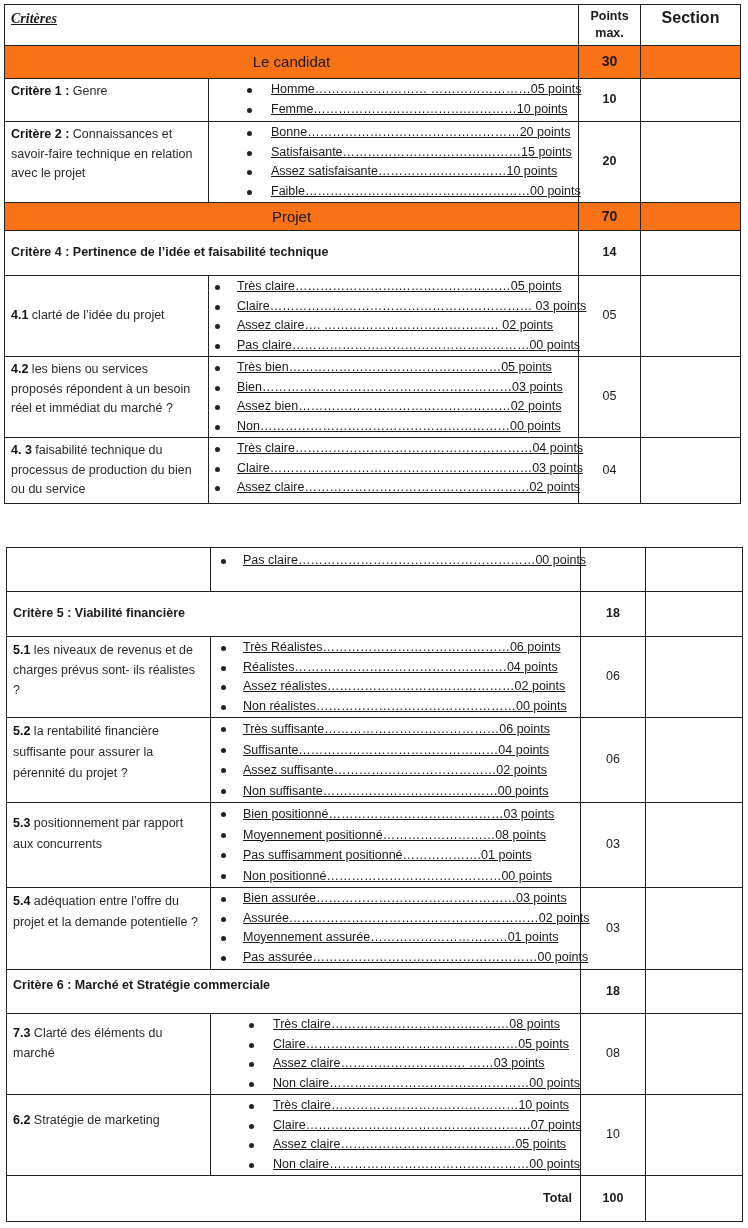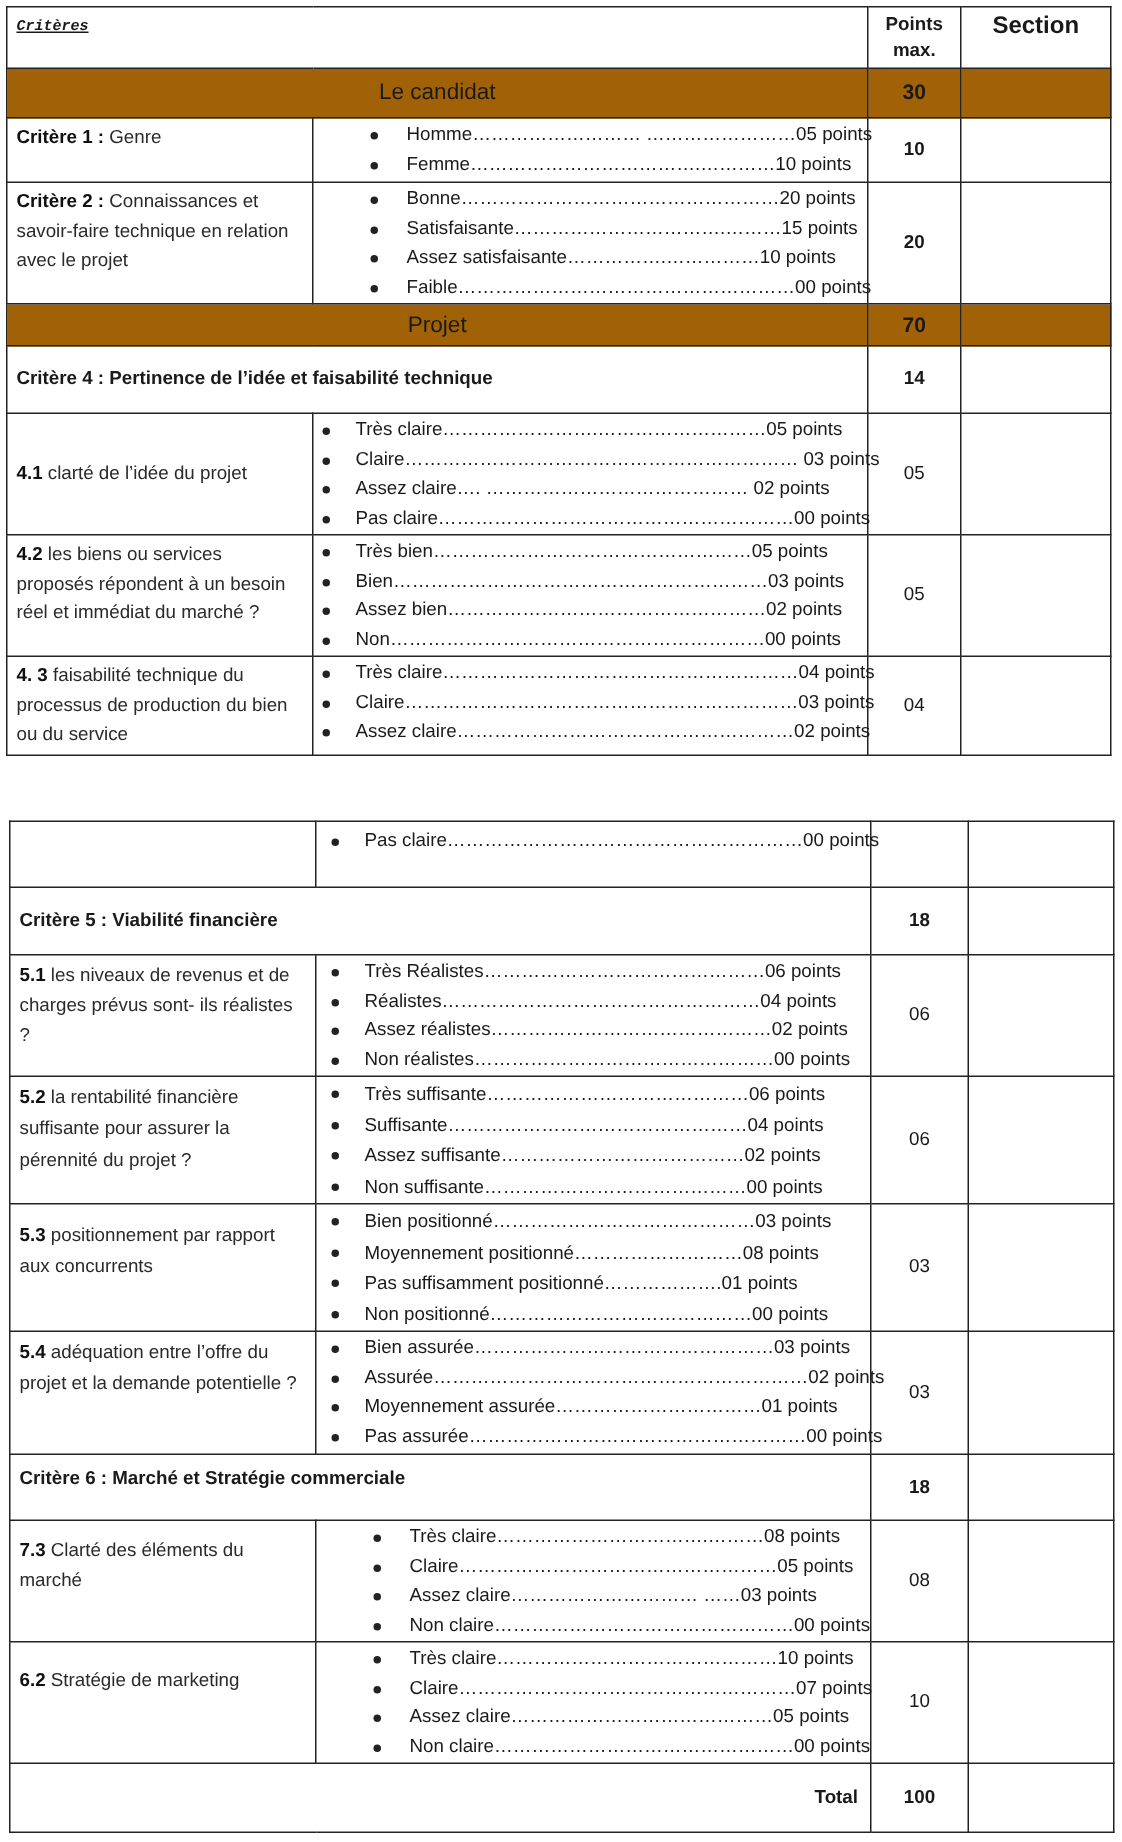--- a/index.html
+++ b/index.html
@@ -1,32 +1,32 @@
 <!DOCTYPE html>
 <html><head>
 <meta charset="utf-8">
 <style>
   html, body { margin: 0; padding: 0; background: #ffffff; }
   body { width: 748px; height: 1228px; position: relative; font-family: "Liberation Sans", sans-serif; color: #1a1a1a; overflow: hidden; }
   table { border-collapse: collapse; position: absolute; table-layout: fixed; }
   td { border: 1px solid #222; vertical-align: top; padding: 0; font-size: 12.5px; line-height: 19.5px; }
   #t1 { left: 4px; top: 4px; width: 736px; }
   #t2 { left: 6px; top: 547px; width: 736px; }
-  .hdr-crit { font-family: Liberation Mono, monospace; font-style: italic; font-weight: bold; text-decoration: underline; font-size: 10px; padding: 4px 6px; }
+  .hdr-crit { font-family: Liberation Serif, serif; font-style: italic; font-weight: bold; text-decoration: underline; font-size: 14px; padding: 4px 6px; }
   .hdr-pts { text-align: center; font-weight: bold; font-size: 12.5px; line-height: 17px; padding: 3px 2px; }
   .hdr-sec { text-align: center; font-weight: bold; font-size: 16px; padding: 3px 2px; }
-  .band td { background: #a16207; }
+  .band td { background: #f97316; }
   .band-title { text-align: center; font-size: 15px; vertical-align: middle !important; }
   .band-pts { text-align: center; font-weight: bold; font-size: 14px; vertical-align: middle !important; }
   .crit { padding: 3px 6px; color: #2a2a2a; }
   .crit b { color: #111; }
   .crit-mid { vertical-align: middle !important; }
   .pts { text-align: center; vertical-align: middle !important; }
   .pts-b { font-weight: bold; }
-  ul { list-style: none; margin: 0; padding: 0; }
+  ul { list-style: none; margin: 0; padding: 0; text-decoration: underline; }
   li { position: relative; white-space: nowrap; }
   li .dot { position: absolute; width: 5px; height: 5px; background: #222; border-radius: 50%; top: 8px; }
   .opts { padding: 1px 0; }
   .opts.indent li { padding-left: 62px; }
   .opts.indent li .dot { left: 38px; }
   .opts.near li { padding-left: 28px; }
   .opts.near li .dot { left: 6px; }
   .opts.near2 li { padding-left: 32px; }
   .opts.near2 li .dot { left: 10px; }
   .full { padding: 3px 6px; font-weight: bold; vertical-align: middle !important; }

